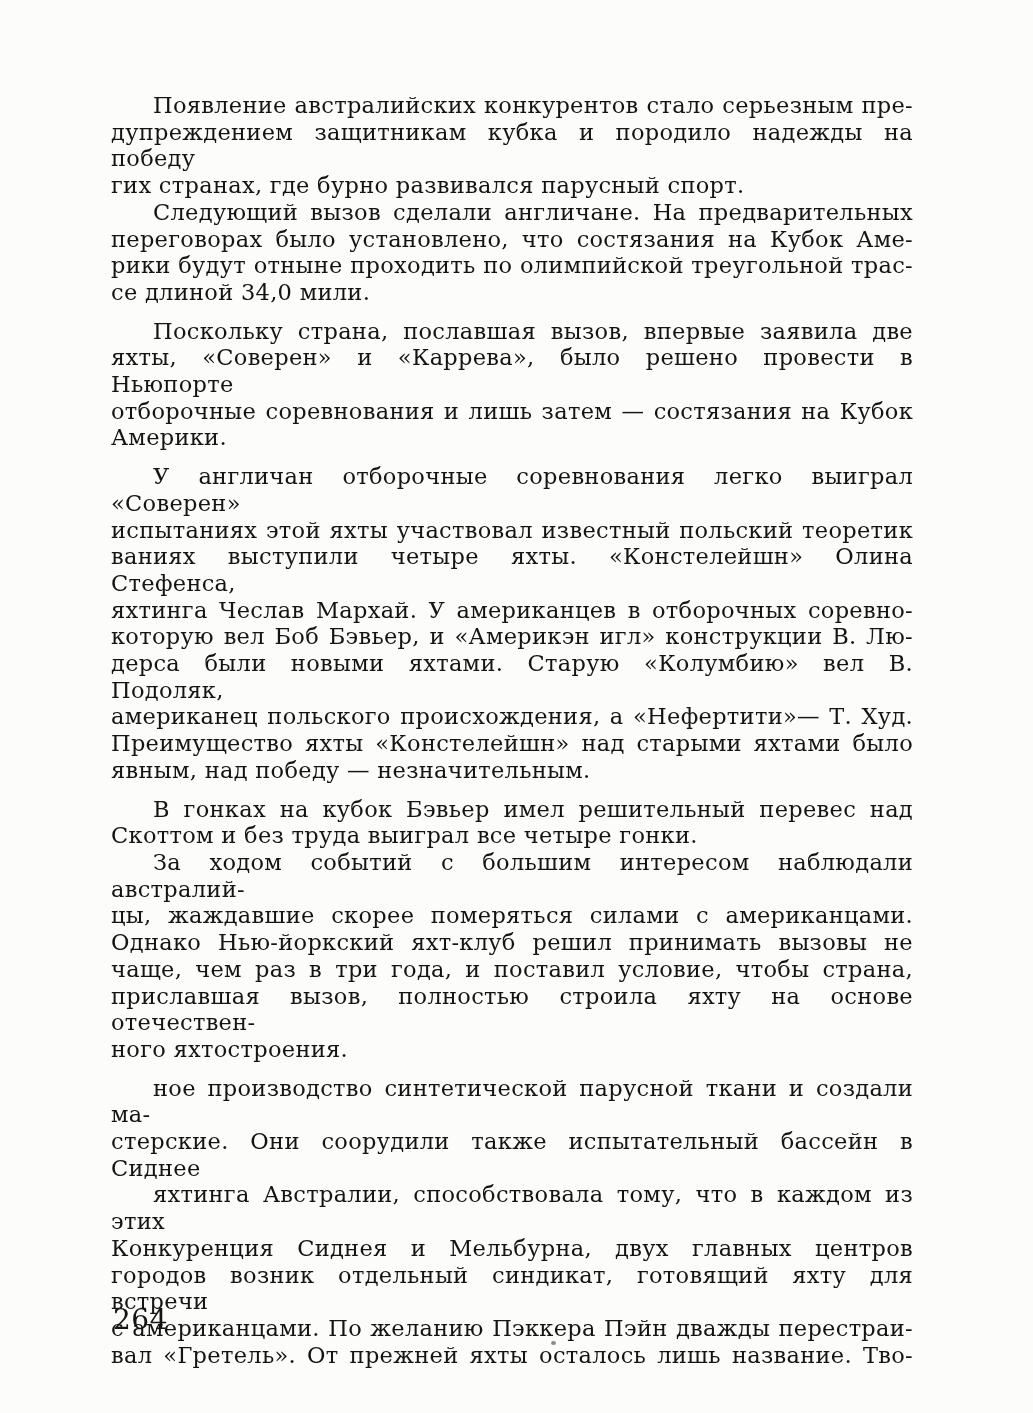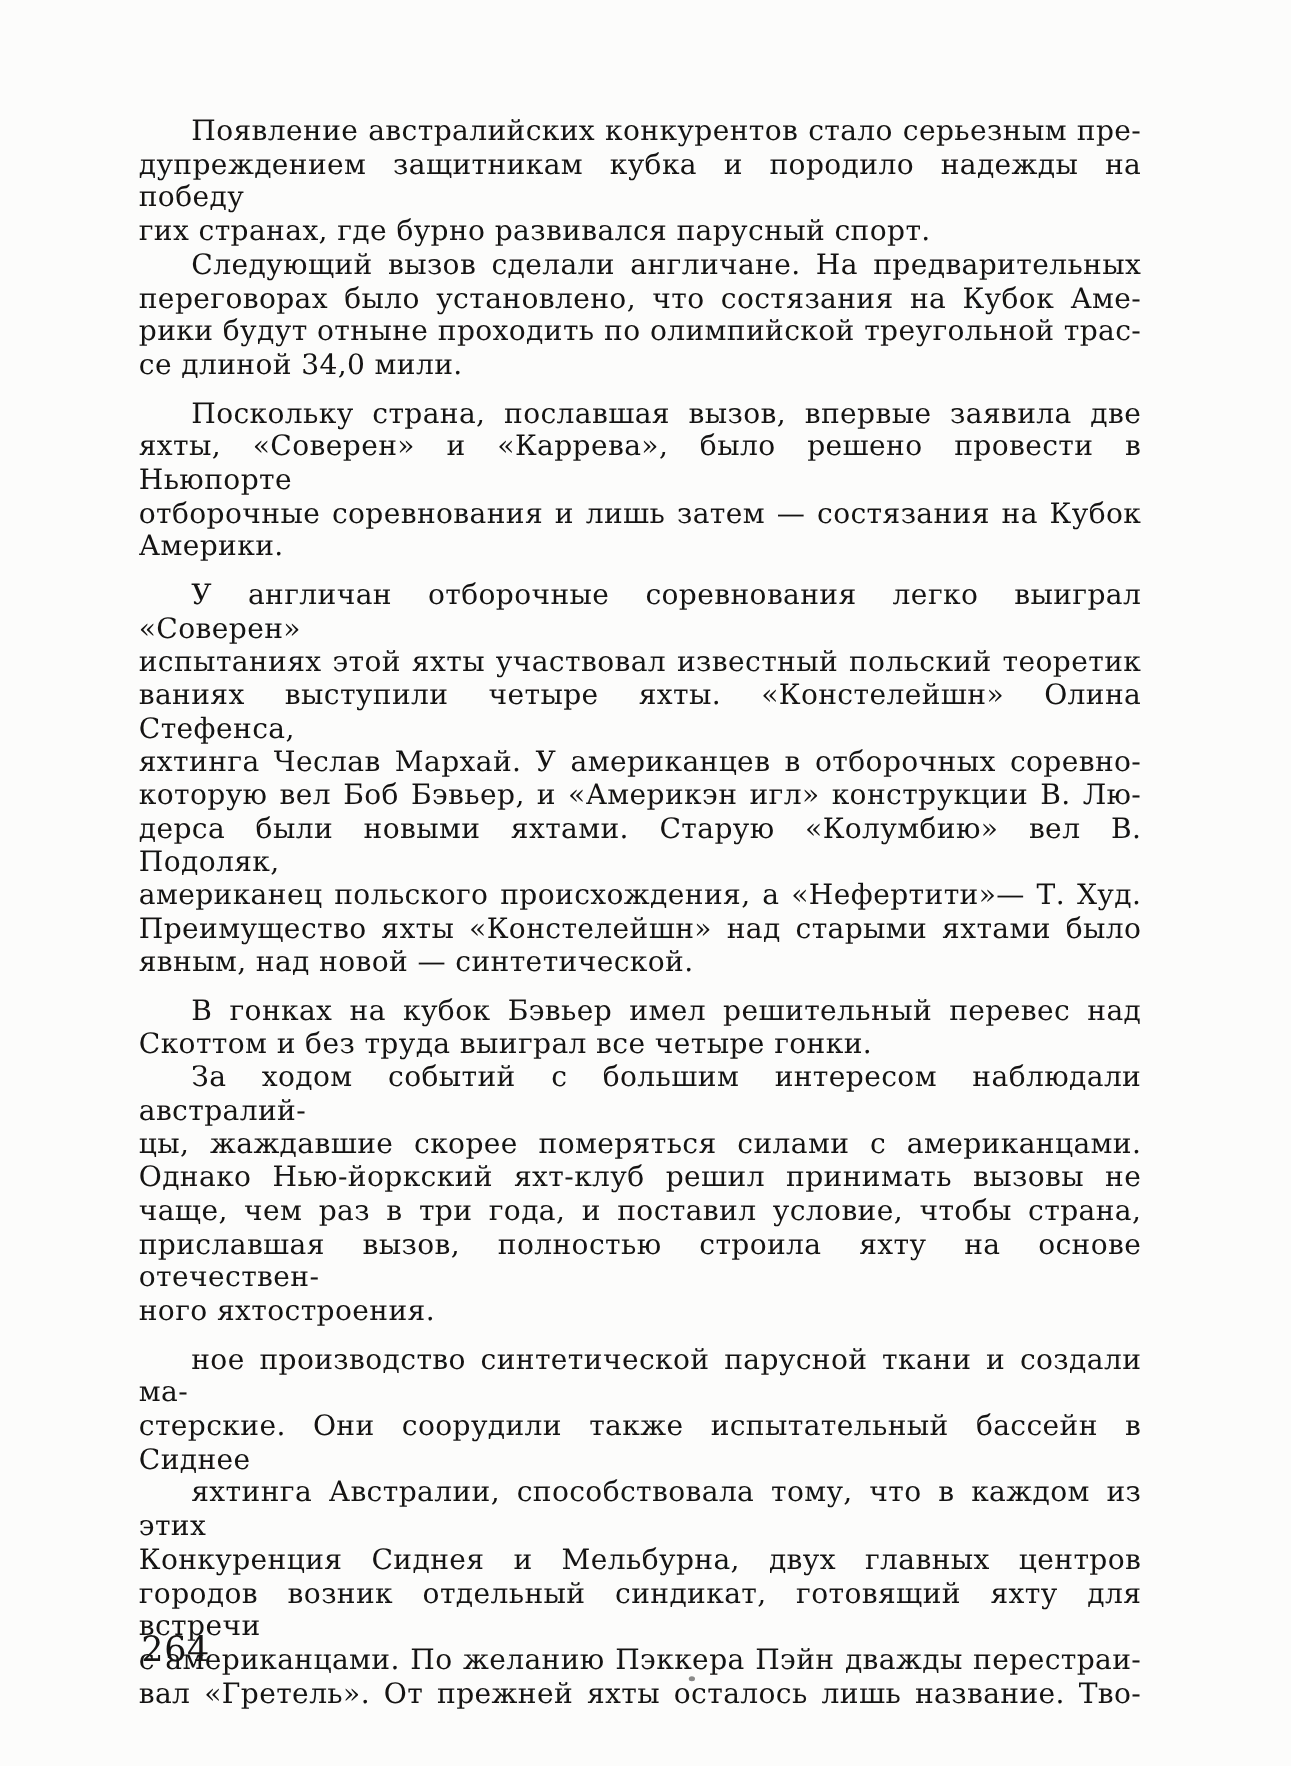--- a/index.html
+++ b/index.html
@@ -89,21 +89,21 @@
 
     <div class="para gap">
         <div class="line">У англичан отборочные соревнования легко выиграл «Соверен»</div>
         <div class="line">испытаниях этой яхты участвовал известный польский теоретик</div>
         <div class="line">ваниях выступили четыре яхты. «Констелейшн» Олина Стефенса,</div>
         <div class="line">яхтинга Чеслав Мархай. У американцев в отборочных соревно-</div>
         <div class="line">которую вел Боб Бэвьер, и «Америкэн игл» конструкции В. Лю-</div>
         <div class="line">дерса были новыми яхтами. Старую «Колумбию» вел В. Подоляк,</div>
         <div class="line">американец польского происхождения, а «Нефертити»— Т. Худ.</div>
         <div class="line">Преимущество яхты «Констелейшн» над старыми яхтами было</div>
-        <div class="line">явным, над новой — синтетической.</div>
+        <div class="line">явным, над победу — незначительным.</div>
       </div>
 
     <div class="para gap">
         <div class="line">В гонках на кубок Бэвьер имел решительный перевес над</div>
         <div class="line">Скоттом и без труда выиграл все четыре гонки.</div>
       </div>
 
     <div class="para">
         <div class="line">За ходом событий с большим интересом наблюдали австралий-</div>
         <div class="line">цы, жаждавшие скорее померяться силами с американцами.</div>

